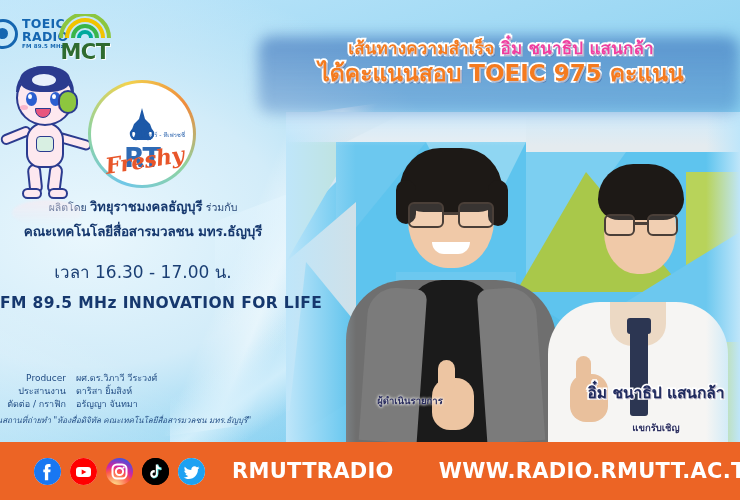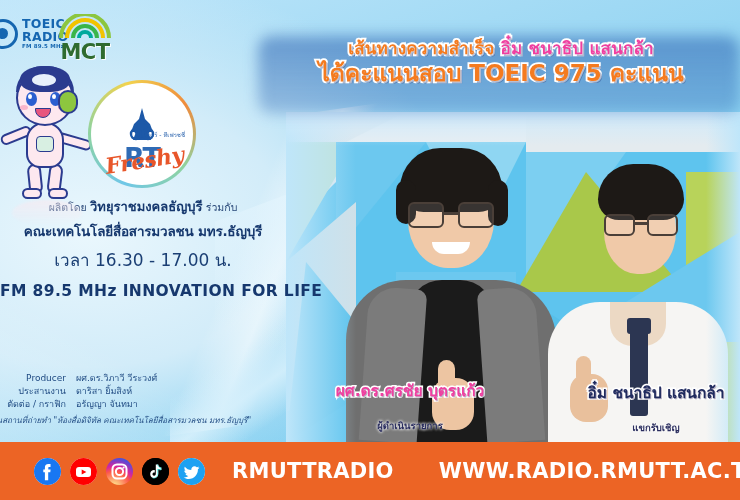--- a/index.html
+++ b/index.html
@@ -87,21 +87,21 @@
     background:linear-gradient(180deg, rgba(40,95,175,.55), rgba(40,95,175,.30));
     filter:blur(7px); z-index:19; border-radius:14px;
   }
 
   
   #leftinfo { position:absolute; left:0; top:196px; width:286px; z-index:20; text-align:center; }
   .li-prod { font-size:10.5px; color:#2b4a7a; white-space:nowrap; }
   .li-prod b { font-size:13px; color:#16386e; font-weight:bold; }
   .li-fac { font-size:13.5px; color:#16386e; font-weight:bold; margin-top:3px; white-space:nowrap; letter-spacing:-.2px; }
   .li-date { font-size:24px; color:#16386e; font-weight:bold; margin-top:14px; white-space:nowrap; letter-spacing:-.3px;}
-  .li-time { font-size:17px; color:#1b3f74; margin-top:4px; white-space:nowrap; }
+  .li-time { font-size:17px; color:#1b3f74; margin-top:16px; white-space:nowrap; }
   .li-fm   { font-size:15.5px; color:#16386e; font-weight:bold; margin-top:9px; white-space:nowrap; letter-spacing:.4px; }
 
   
   #credits { position:absolute; left:-26px; top:372px; width:330px; z-index:20; }
   .cr-row { display:flex; gap:10px; font-size:9px; color:#1f4a82; line-height:1.45; white-space:nowrap; }
   .cr-role { width:92px; text-align:right; flex:0 0 92px; }
   .cr-name { font-weight:normal; }
   .cr-note { font-size:8px; color:#1f4a82; font-style:italic; margin-top:3px; white-space:nowrap; }
 
   
@@ -308,21 +308,20 @@
       <span class="cr-name">ดาริสา ยิ้มสิงห์</span>
     </div>
     <div class="cr-row">
       <span class="cr-role">ตัดต่อ / กราฟิก</span>
       <span class="cr-name">อรัญญา จันทมา</span>
     </div>
     <div class="cr-note">ขอบคุณสถานที่ถ่ายทำ "ห้องสื่อดิจิทัล คณะเทคโนโลยีสื่อสารมวลชน มทร.ธัญบุรี"</div>
   </div>
 
   <div class="nameplate" style="left:300px; top:378px; width:220px;">
-    <div class="np-name">ผศ.ดร.ศรชัย  บุตรแก้ว</div>
     <div class="np-role">ผู้ดำเนินรายการ</div>
   </div>
   <div class="nameplate" style="left:572px; top:380px; width:168px;">
     <div class="np-name blue">อิ๋ม ชนาธิป แสนกล้า</div>
     <div class="np-role">แขกรับเชิญ</div>
   </div>
 
   <div id="logo-rmutt">
     <div class="rm-mark"></div>
     <div class="rm-txt">

